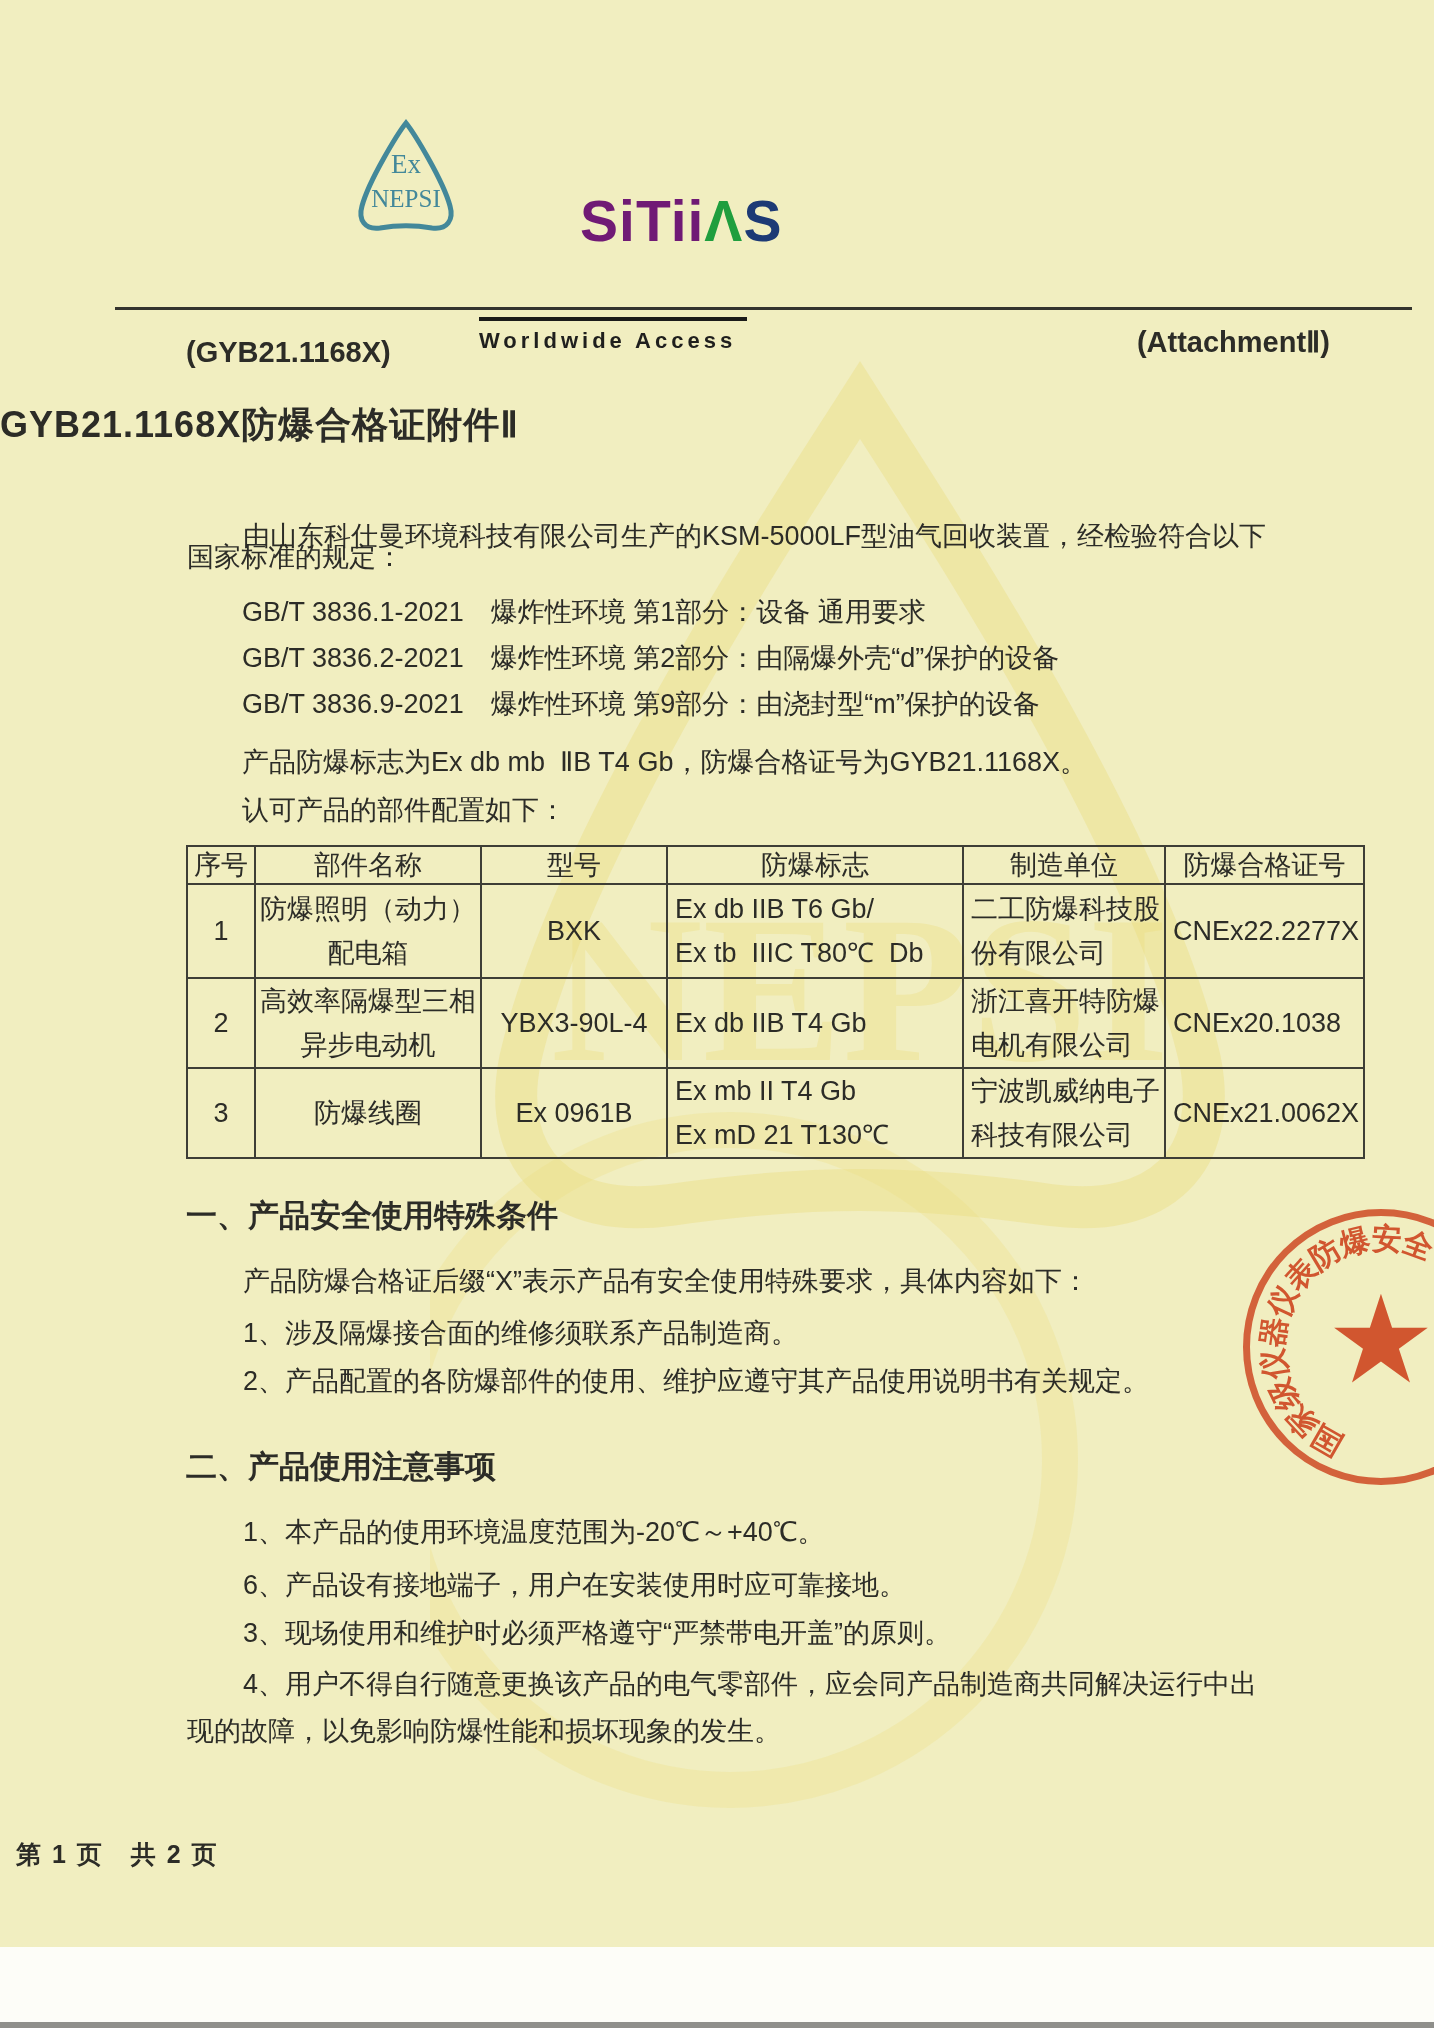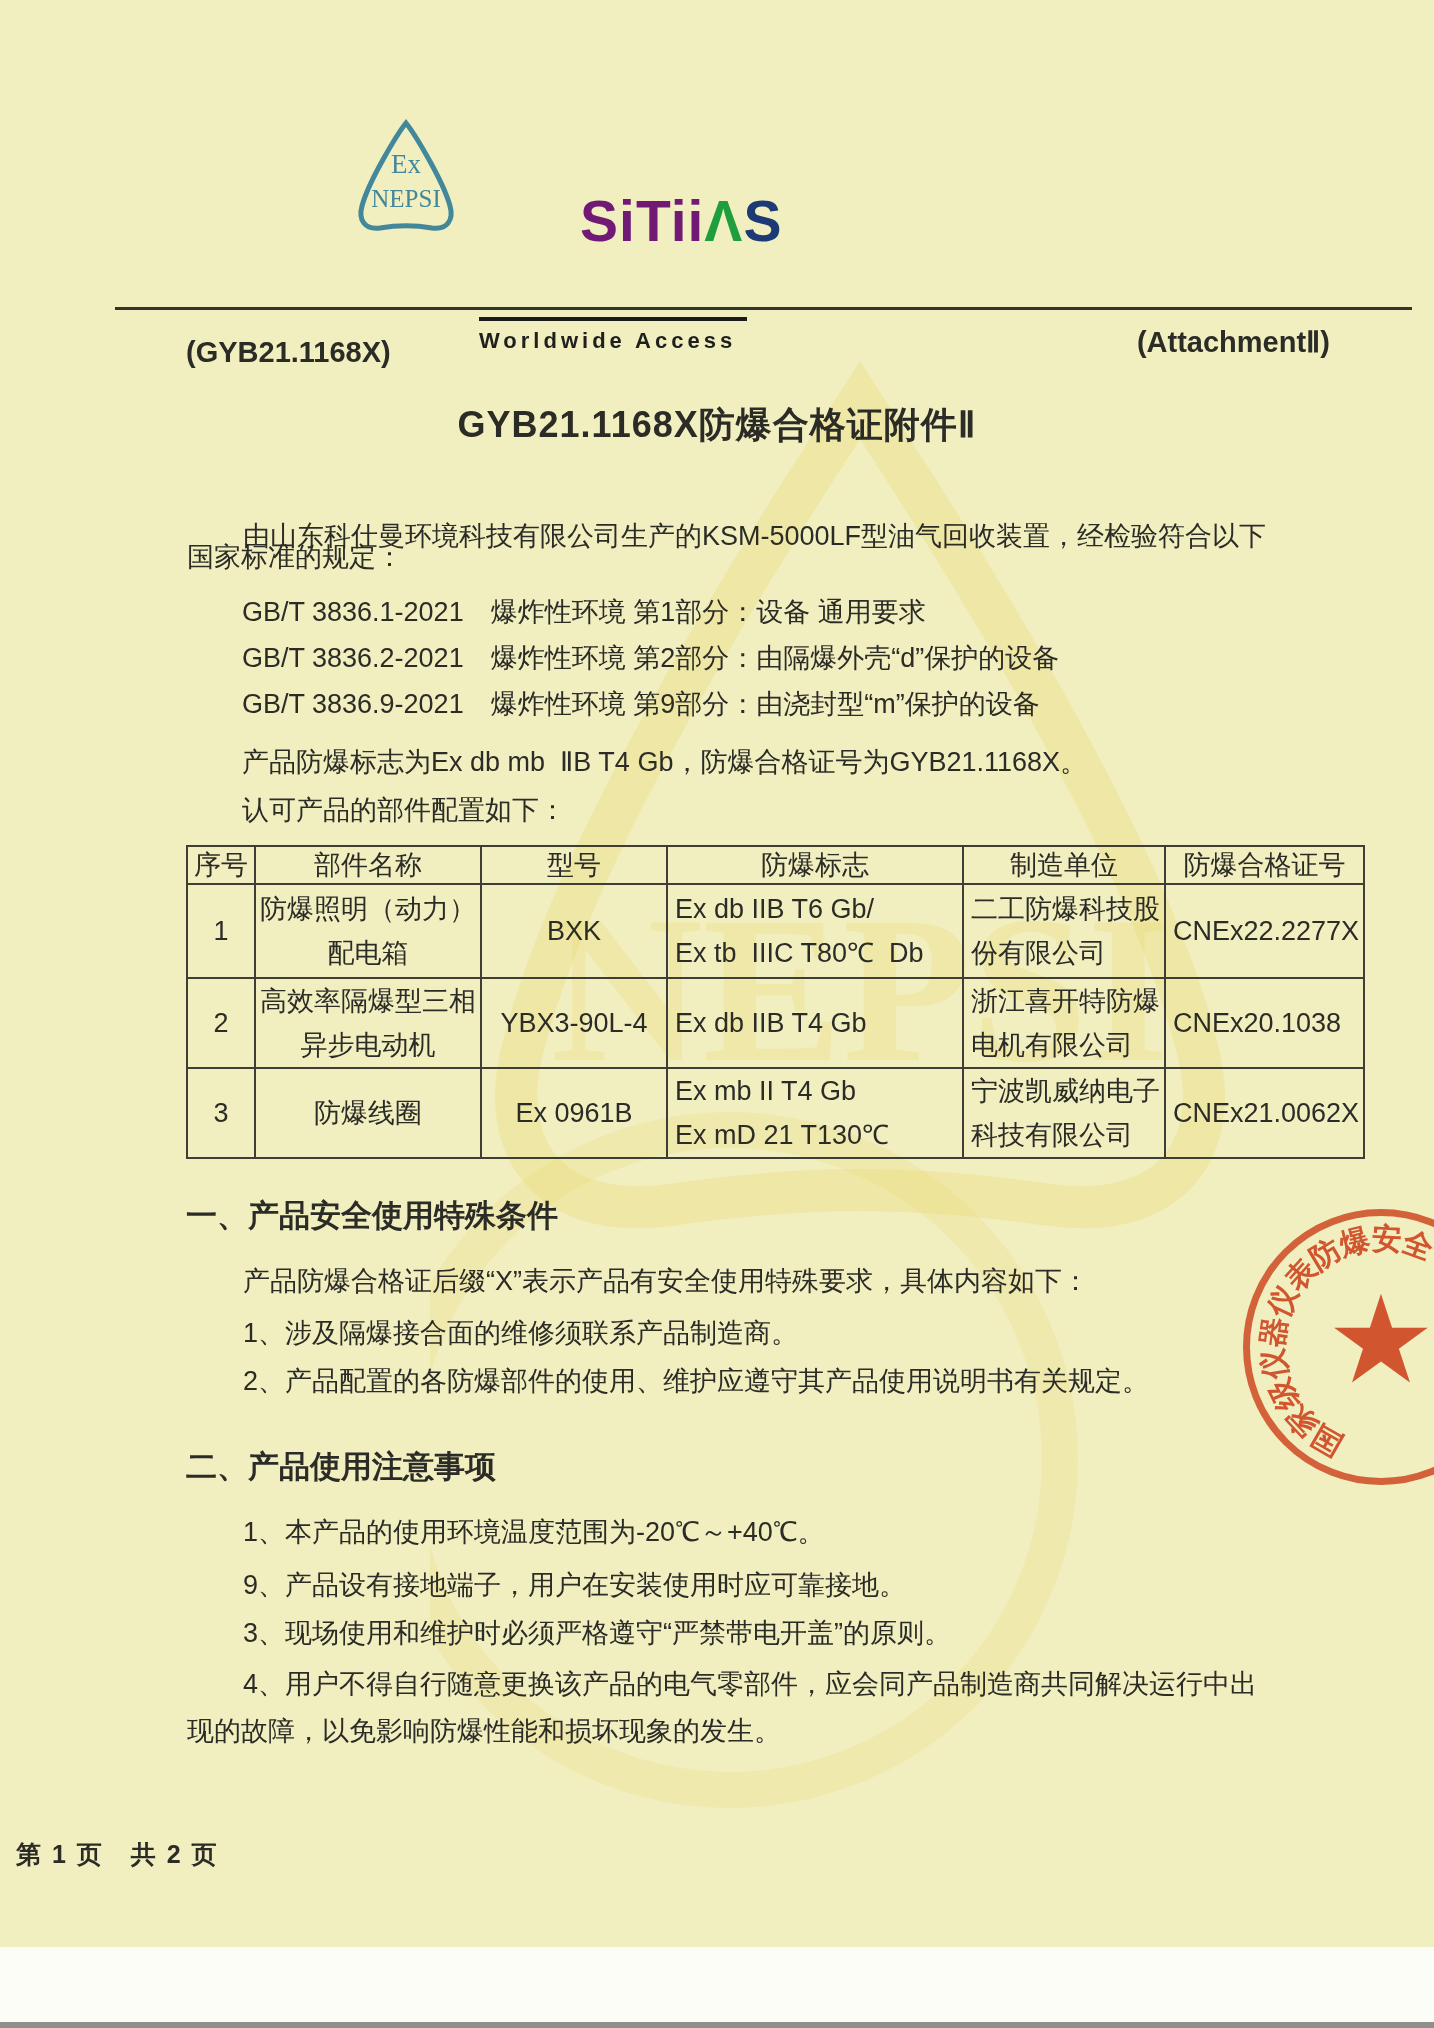--- a/index.html
+++ b/index.html
@@ -14,21 +14,21 @@
   
   .badge{position:absolute;left:350px;top:116px;width:112px;height:120px;}
   .wm-block{position:absolute;left:479px;top:128px;width:272px;}
   .wm{font-size:57px;font-weight:800;letter-spacing:1px;line-height:62px;white-space:pre;}
   .wm-rule{height:4px;background:#1b1b19;margin-top:3px;width:268px;}
   .wm-tagline{font-size:22px;font-weight:700;letter-spacing:4px;color:#1f1f1d;margin-top:7px;white-space:pre;}
   
   .divider{position:absolute;left:115px;top:307px;width:1297px;height:3px;background:#34342e;}
   .cert-code{position:absolute;left:186px;top:336px;font-size:29px;font-weight:700;white-space:pre;}
   .attachment{position:absolute;right:104px;top:325px;font-size:29px;font-weight:700;white-space:pre;}
-  .title{position:absolute;left:0;top:401px;width:100%;text-align:center;
+  .title{position:absolute;left:0;top:401px;width:100%;
          font-size:36px;font-weight:700;letter-spacing:1px;margin:0;}
   
   table.parts{position:absolute;left:186px;top:845px;border-collapse:collapse;table-layout:fixed;}
   table.parts td,table.parts th{
     border:2px solid #3e3e36;font-size:27px;font-weight:400;color:#2c2c27;
     padding:0 4px;vertical-align:middle;overflow:visible;
   }
   table.parts th{text-align:center;}
   .cl{white-space:pre;line-height:44px;}
   .c-center{text-align:center;}
@@ -159,21 +159,21 @@
   </tbody>
     </table>
 
   <div class="t heading" style="left:186px;top:1196px;" data-bind="section1.heading">一、产品安全使用特殊条件</div>
   <div class="t" style="left:243px;top:1261px;" data-bind="section1.intro">产品防爆合格证后缀“X”表示产品有安全使用特殊要求，具体内容如下：</div>
   <div class="t" style="left:243px;top:1313px;" data-bind="section1.item1">1、涉及隔爆接合面的维修须联系产品制造商。</div>
   <div class="t" style="left:243px;top:1361px;" data-bind="section1.item2">2、产品配置的各防爆部件的使用、维护应遵守其产品使用说明书有关规定。</div>
 
   <div class="t heading" style="left:186px;top:1447px;" data-bind="section2.heading">二、产品使用注意事项</div>
   <div class="t" style="left:243px;top:1512px;" data-bind="section2.item1">1、本产品的使用环境温度范围为-20℃～+40℃。</div>
-  <div class="t" style="left:243px;top:1565px;" data-bind="section2.item2">9、产品设有接地端子，用户在安装使用时应可靠接地。</div>
+  <div class="t" style="left:243px;top:1565px;" data-bind="section2.item2">6、产品设有接地端子，用户在安装使用时应可靠接地。</div>
   <div class="t" style="left:243px;top:1613px;" data-bind="section2.item3">3、现场使用和维护时必须严格遵守“严禁带电开盖”的原则。</div>
   <div class="t" style="left:243px;top:1664px;" data-bind="section2.item4_l1">4、用户不得自行随意更换该产品的电气零部件，应会同产品制造商共同解决运行中出</div>
   <div class="t" style="left:187px;top:1711px;" data-bind="section2.item4_l2">现的故障，以免影响防爆性能和损坏现象的发生。</div>
 
   <div class="stamp">
     <div class="stamp-ring"></div>
     <div class="stamp-arc">
         <span class="stamp-ch" style="transform: rotate(-150deg) translateY(-108px);">国</span>
         <span class="stamp-ch" style="transform: rotate(-133deg) translateY(-108px);">家</span>
         <span class="stamp-ch" style="transform: rotate(-116deg) translateY(-108px);">级</span>

